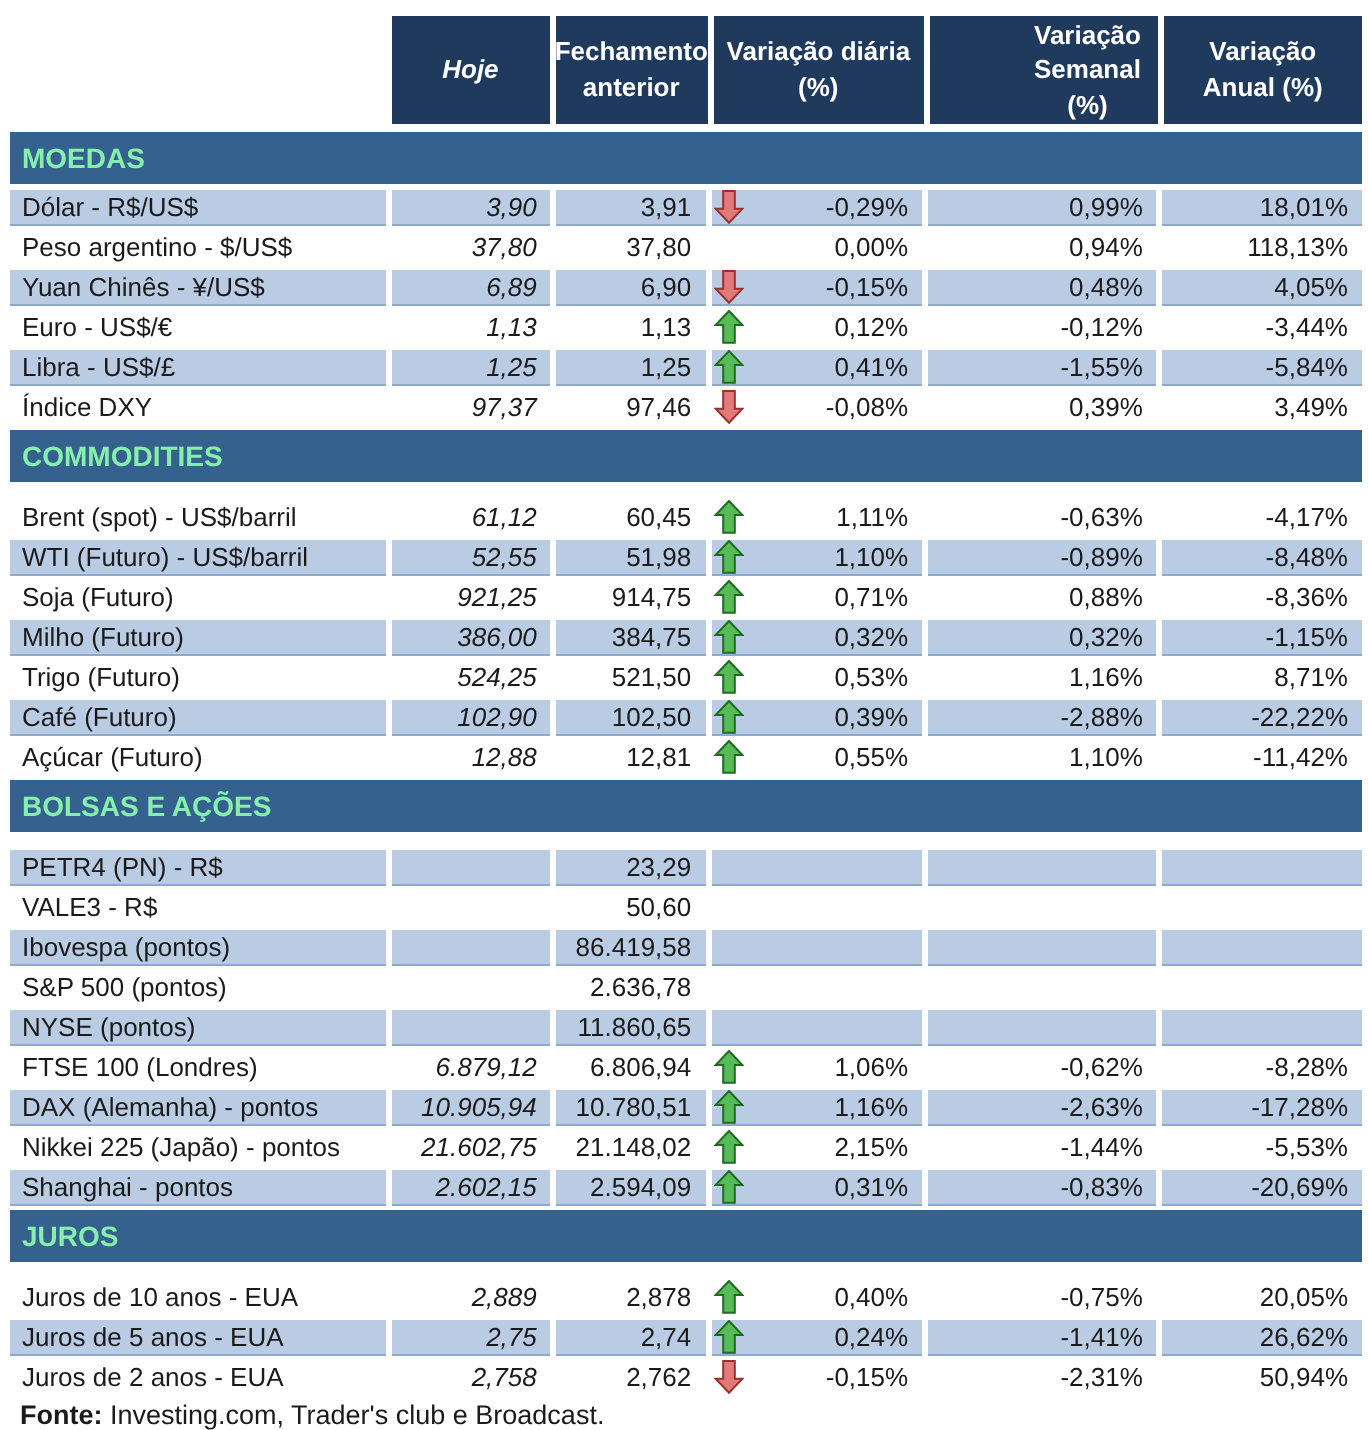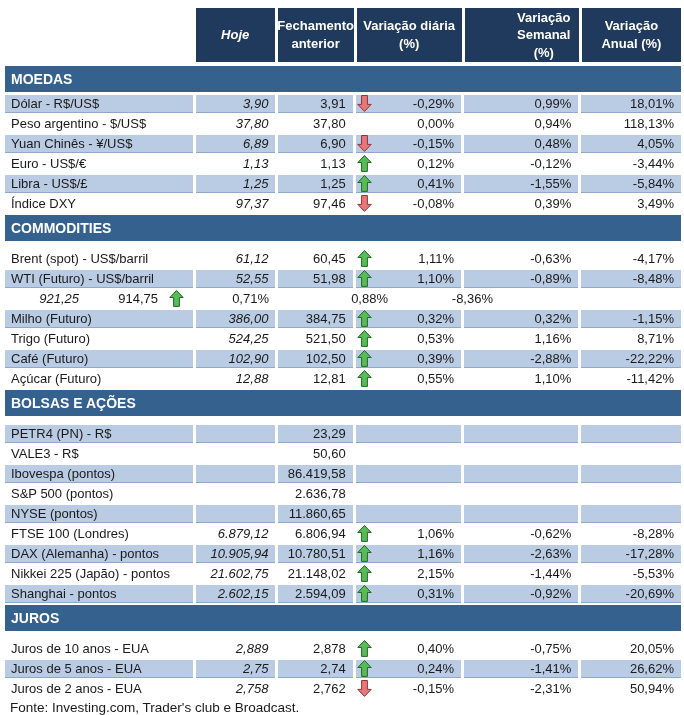--- a/index.html
+++ b/index.html
@@ -21,21 +21,21 @@
   }
   .spacer-col{background:transparent;}
 
   
   .c0{width:193px;} .c1{width:81px;font-style:italic;} .c2{width:76px;}
   .c3{width:108px;}  .c4{width:116px;padding-left:44px;} .c5{width:102px;}
 
   
   .band{
     background:var(--band-bg);
-    color:#ffffff;font-weight:bold;font-size:14px;
+    color:#86efac;font-weight:bold;font-size:14px;
     height:23px;padding:3px 0 0 6px;line-height:20px;
     margin-bottom:3px;box-sizing:content-box;
   }
   .band.gap-after{margin-bottom:9px;}
 
   
   .row{display:flex;gap:3px;height:17px;line-height:17px;margin-bottom:3px;font-size:13px;}
   .cell{box-sizing:border-box;overflow:hidden;white-space:nowrap;}
   .lbl{padding-left:6px;text-align:left;}
   .num{text-align:right;padding-right:7px;}
@@ -43,21 +43,21 @@
   .row.shaded .cell{
     background:var(--row-shaded);
     box-shadow:0 1px 0 var(--row-border);
   }
   .arr{position:absolute;left:1px;top:0;width:15px;height:17px;display:block;}
   .arrow-up path{fill:var(--up-fill);stroke:var(--up-stroke);}
   .arrow-down path{fill:var(--down-fill);stroke:var(--down-stroke);}
 
   
   .footer{font-size:13.5px;padding-left:5px;margin-top:1px;}
-  .footer b{font-weight:normal;}
+  .footer b{font-weight:bold;}
 </style>
 </head>
 <body>
 
 <div class="sheet">
 
   <div class="header-row">
     <div class="hcell spacer-col c0"></div>
     <div class="hcell c1">Hoje</div>
     <div class="hcell c2">Fechamento
@@ -145,20 +145,21 @@
         <div class="cell c0 lbl">WTI (Futuro) - US$/barril</div>
         <div class="cell c1 num">52,55</div>
         <div class="cell c2 num">51,98</div>
         <div class="cell c3 var"><svg viewBox="0 0 15 17" class="arr arrow-up">
             <path d="M7.5 0.5 L14.2 7.5 L10.4 7.5 L10.4 16.4 L4.6 16.4 L4.6 7.5 L0.8 7.5 Z" stroke-width="1"></path>
           </svg><span>1,10%</span></div>
         <div class="cell c4 num">-0,89%</div>
         <div class="cell c5 num">-8,48%</div>
       </div>
       <div class="row">
+        <div class="cell c0 lbl">Soja (Futuro)</div>
         <div class="cell c1 num">921,25</div>
         <div class="cell c2 num">914,75</div>
         <div class="cell c3 var"><svg viewBox="0 0 15 17" class="arr arrow-up">
             <path d="M7.5 0.5 L14.2 7.5 L10.4 7.5 L10.4 16.4 L4.6 16.4 L4.6 7.5 L0.8 7.5 Z" stroke-width="1"></path>
           </svg><span>0,71%</span></div>
         <div class="cell c4 num">0,88%</div>
         <div class="cell c5 num">-8,36%</div>
       </div>
       <div class="row shaded">
         <div class="cell c0 lbl">Milho (Futuro)</div>
@@ -271,21 +272,21 @@
         <div class="cell c4 num">-1,44%</div>
         <div class="cell c5 num">-5,53%</div>
       </div>
       <div class="row shaded">
         <div class="cell c0 lbl">Shanghai - pontos</div>
         <div class="cell c1 num">2.602,15</div>
         <div class="cell c2 num">2.594,09</div>
         <div class="cell c3 var"><svg viewBox="0 0 15 17" class="arr arrow-up">
             <path d="M7.5 0.5 L14.2 7.5 L10.4 7.5 L10.4 16.4 L4.6 16.4 L4.6 7.5 L0.8 7.5 Z" stroke-width="1"></path>
           </svg><span>0,31%</span></div>
-        <div class="cell c4 num">-0,92%</div>
+        <div class="cell c4 num">-0,83%</div>
         <div class="cell c5 num">-20,69%</div>
       </div>
       <div class="band gap-after">JUROS</div>
       <div class="row">
         <div class="cell c0 lbl">Juros de 10 anos - EUA</div>
         <div class="cell c1 num">2,889</div>
         <div class="cell c2 num">2,878</div>
         <div class="cell c3 var"><svg viewBox="0 0 15 17" class="arr arrow-up">
             <path d="M7.5 0.5 L14.2 7.5 L10.4 7.5 L10.4 16.4 L4.6 16.4 L4.6 7.5 L0.8 7.5 Z" stroke-width="1"></path>
           </svg><span>0,40%</span></div>

